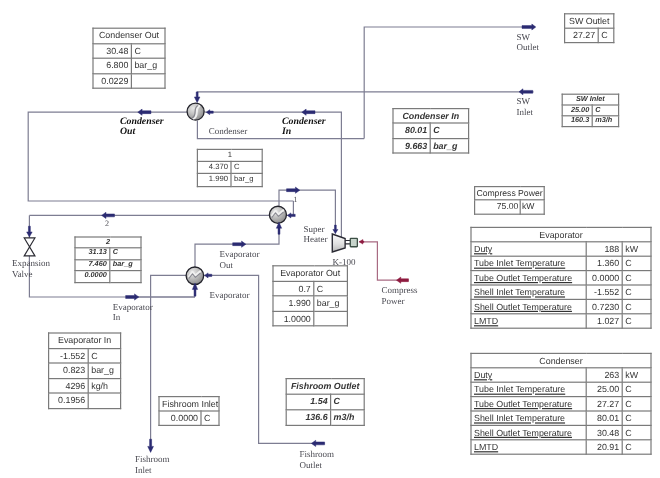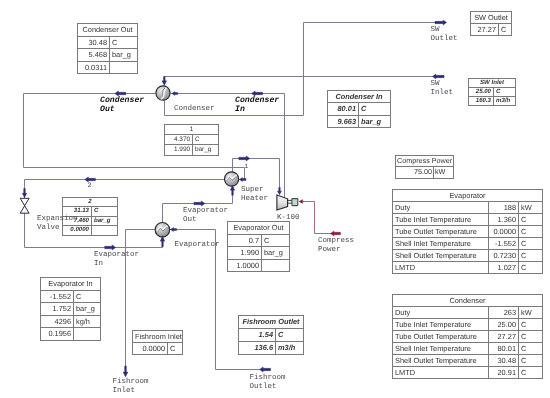--- a/index.html
+++ b/index.html
@@ -11,25 +11,25 @@
        font-family:"Liberation Sans",sans-serif;font-size:7.4px;color:#333;
        table-layout:fixed;}
   .tbl td{border:0.7px solid #7a7a7a;padding:0 var(--pad,2px);
           height:var(--rh,11.6px);line-height:var(--rh,11.6px);
           font-size:var(--fs,7.4px);
           white-space:nowrap;overflow:hidden;}
   .tbl td.hdr{text-align:center;}
   .tbl td.num{text-align:right;}
   .tbl td.unit{text-align:left;}
   .tbl.bi td{font-weight:bold;font-style:italic;}
-  .lbl{position:absolute;font-family:Liberation Mono, monospace;font-size:7.5px;
+  .lbl{position:absolute;font-family:Liberation Serif, serif;font-size:7.5px;
        color:#4a4a52;white-space:pre;line-height:9.2px;}
   .lbl.bi{font-weight:bold;font-style:italic;color:#111;font-size:8.2px;line-height:9.2px;}
   .tbl.sum td{height:11px;line-height:11px;}
-  .tbl.sum td.lab{text-align:left;width:95px;}
+  .tbl.sum td.lab{text-align:left;width:95px;text-decoration:underline;}
   .tbl.sum td.num{width:30px;}
   .tbl.sum td.unit{width:24px;}
 </style>
 </head>
 <body>
 
 <div id="page">
   <svg id="pfd" width="550" height="398" viewBox="0 0 550 398">
       <defs>
         <radialGradient id="gsphere" cx="36%" cy="30%" r="78%">
@@ -106,25 +106,25 @@
       </colgroup>
       <tbody>
         <tr>
           <td class="hdr" colspan="2">Condenser Out</td>
         </tr>
         <tr>
           <td class="num">30.48</td>
           <td class="unit">C</td>
         </tr>
         <tr>
-          <td class="num">5.468</td>
-          <td class="unit">bar_g</td>
-        </tr>
-        <tr>
-          <td class="num">0.0311</td>
+          <td class="num">6.800</td>
+          <td class="unit">bar_g</td>
+        </tr>
+        <tr>
+          <td class="num">0.0229</td>
           <td class="unit"></td>
         </tr>
       </tbody>
     </table>
   <table class="tbl bi" id="t-condenser-in" style="left:327px;top:90px;width:64px;--c1:31px;--rh:11.3px;">
       <colgroup>
         <col style="width:31px">
         <col>
       </colgroup>
       <tbody>
@@ -247,21 +247,21 @@
       </colgroup>
       <tbody>
         <tr>
           <td class="hdr" colspan="2">Evaporator In</td>
         </tr>
         <tr>
           <td class="num">-1.552</td>
           <td class="unit">C</td>
         </tr>
         <tr>
-          <td class="num">1.752</td>
+          <td class="num">0.823</td>
           <td class="unit">bar_g</td>
         </tr>
         <tr>
           <td class="num">4296</td>
           <td class="unit">kg/h</td>
         </tr>
         <tr>
           <td class="num">0.1956</td>
           <td class="unit"></td>
         </tr>
@@ -418,20 +418,20 @@
     <div class="lbl" style="left:94px;top:251px;">Evaporator
 In</div>
     <div class="lbl" style="left:318px;top:237px;">Compress
 Power</div>
     <div class="lbl" style="left:112.5px;top:378px;">Fishroom
 Inlet</div>
     <div class="lbl" style="left:249.5px;top:373.5px;">Fishroom
 Outlet</div>
 
     <div class="lbl" style="left:174px;top:104.5px;">Condenser</div>
-    <div class="lbl" style="left:241px;top:186px;">Super
+    <div class="lbl" style="left:253px;top:186px;">Super
 Heater</div>
     <div class="lbl" style="left:174.5px;top:240.5px;">Evaporator</div>
-    <div class="lbl" style="left:10px;top:215px;margin-left:27px;">Expansion
+    <div class="lbl" style="left:10px;top:215px;">Expansion
 Valve</div>
     <div class="lbl" style="left:277px;top:213.5px;">K-100</div>
   </div>
 </div>
 
 </body></html>

